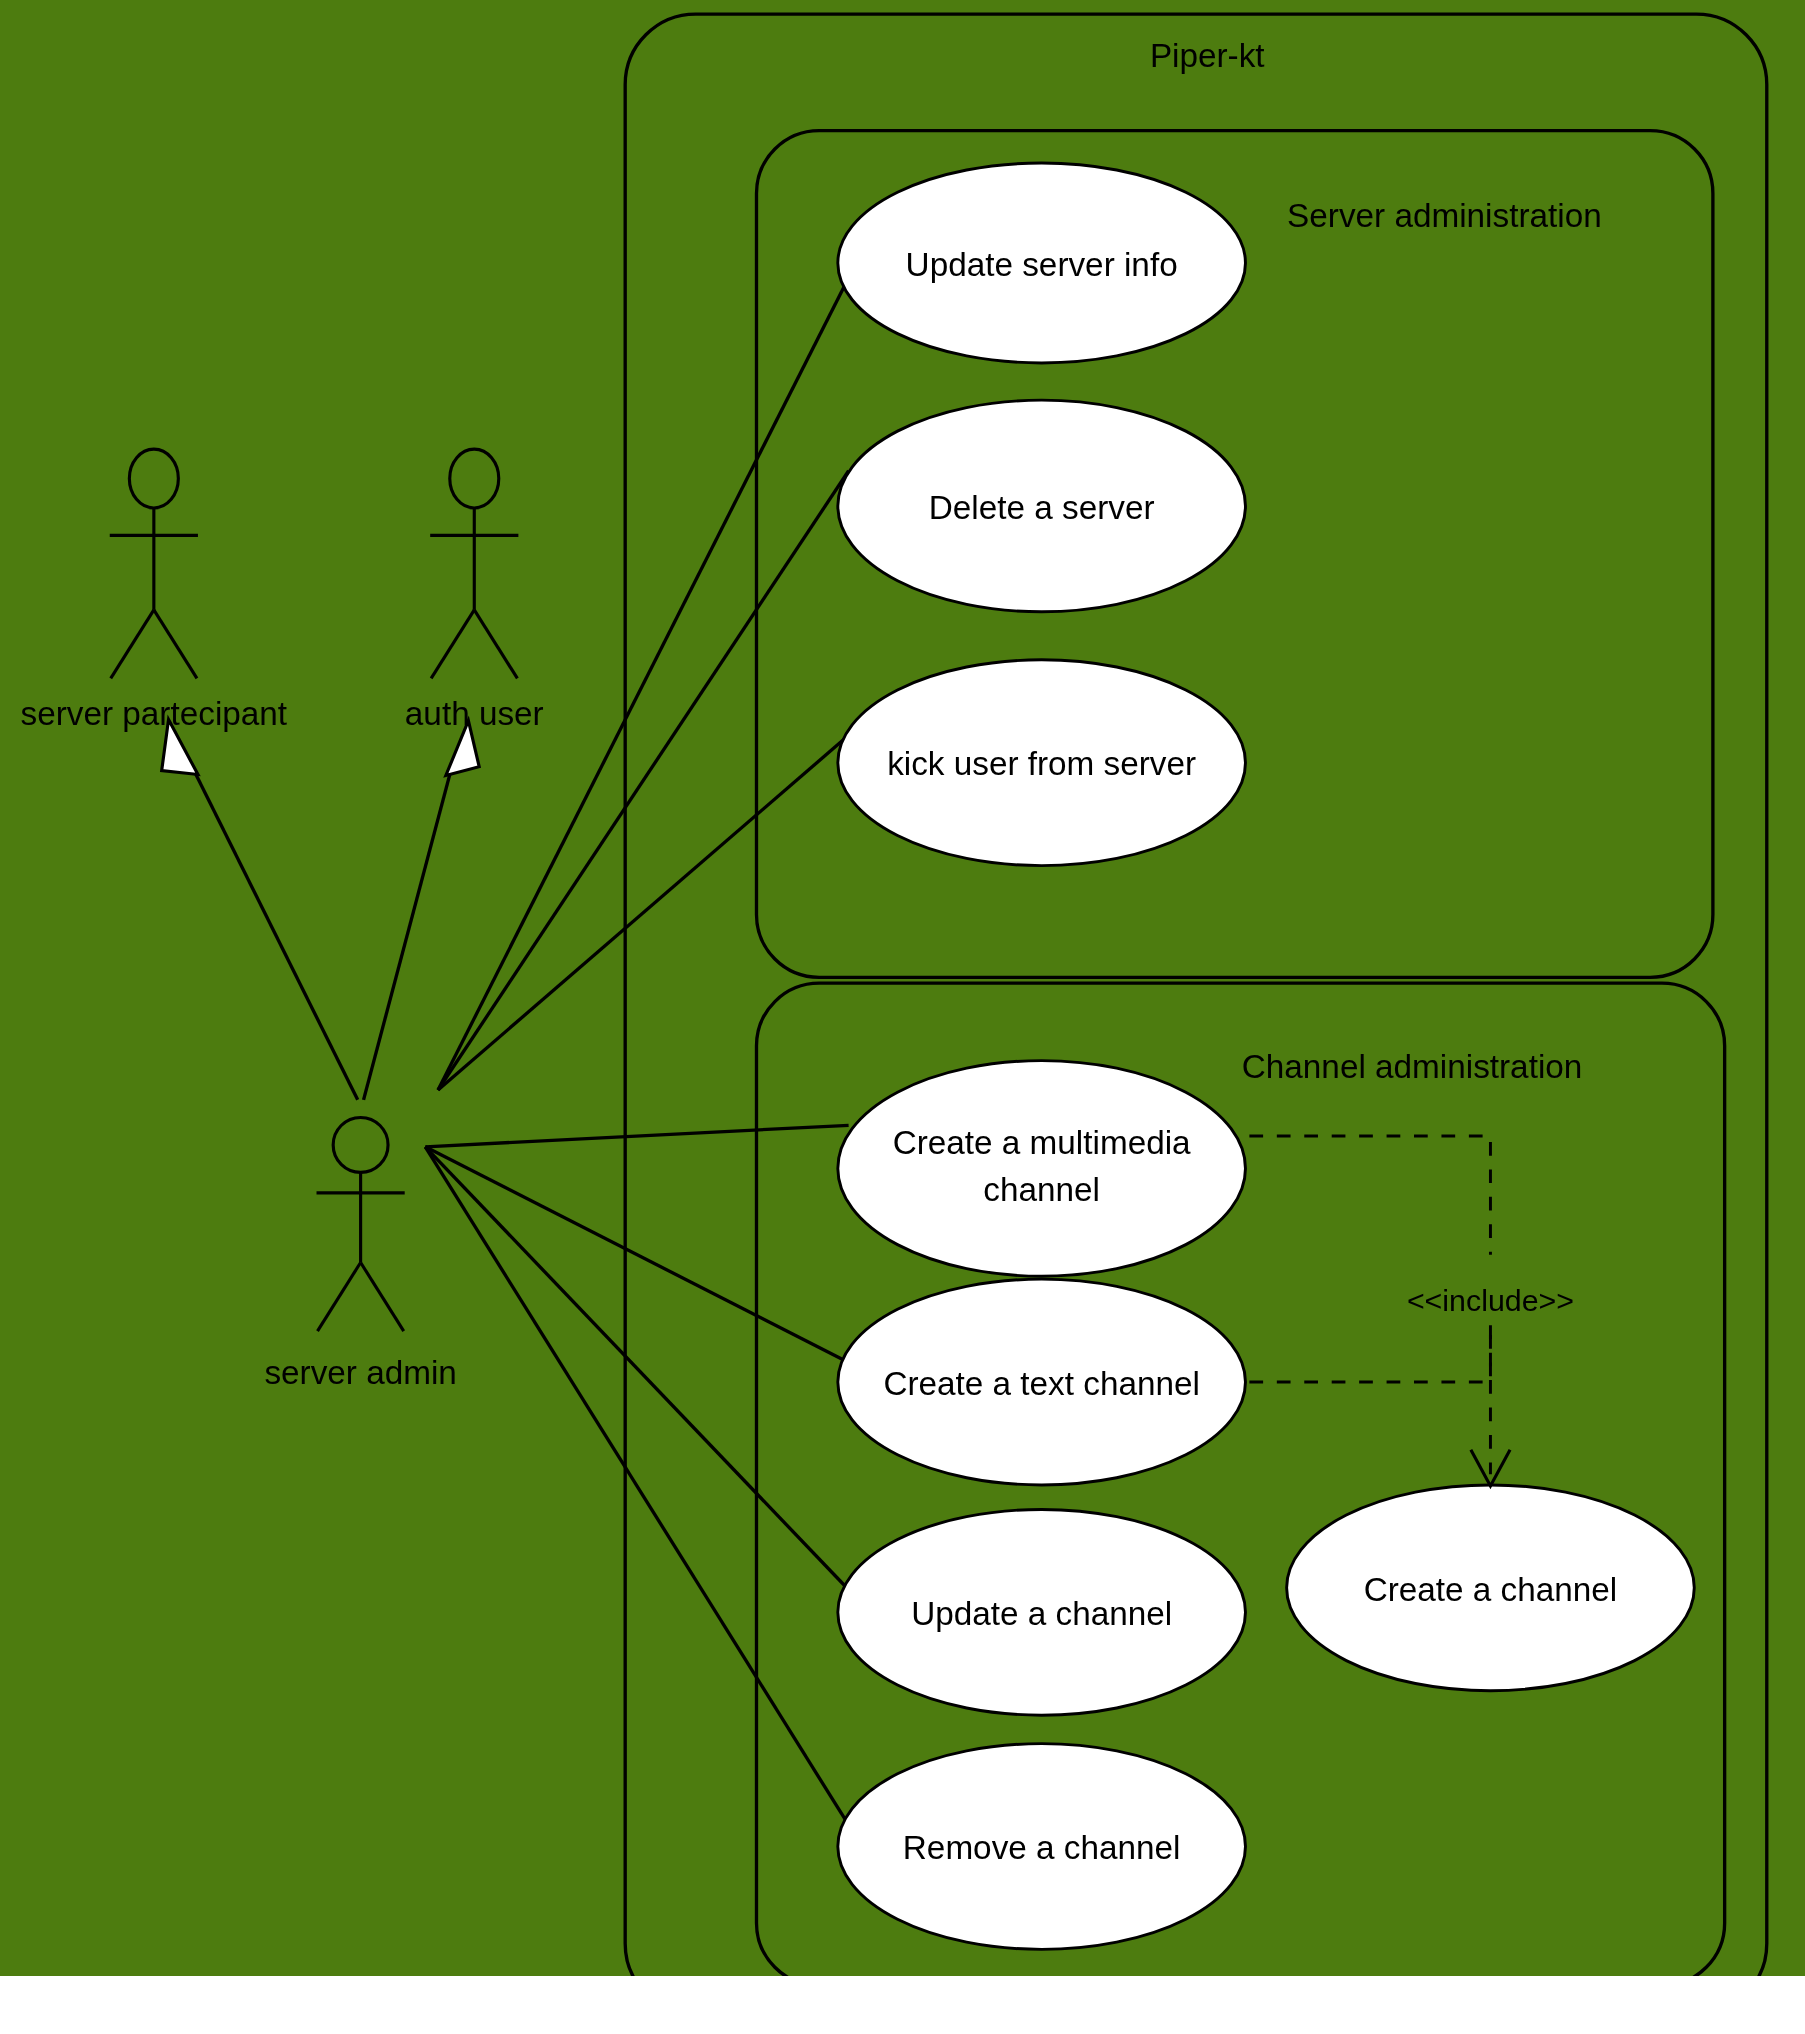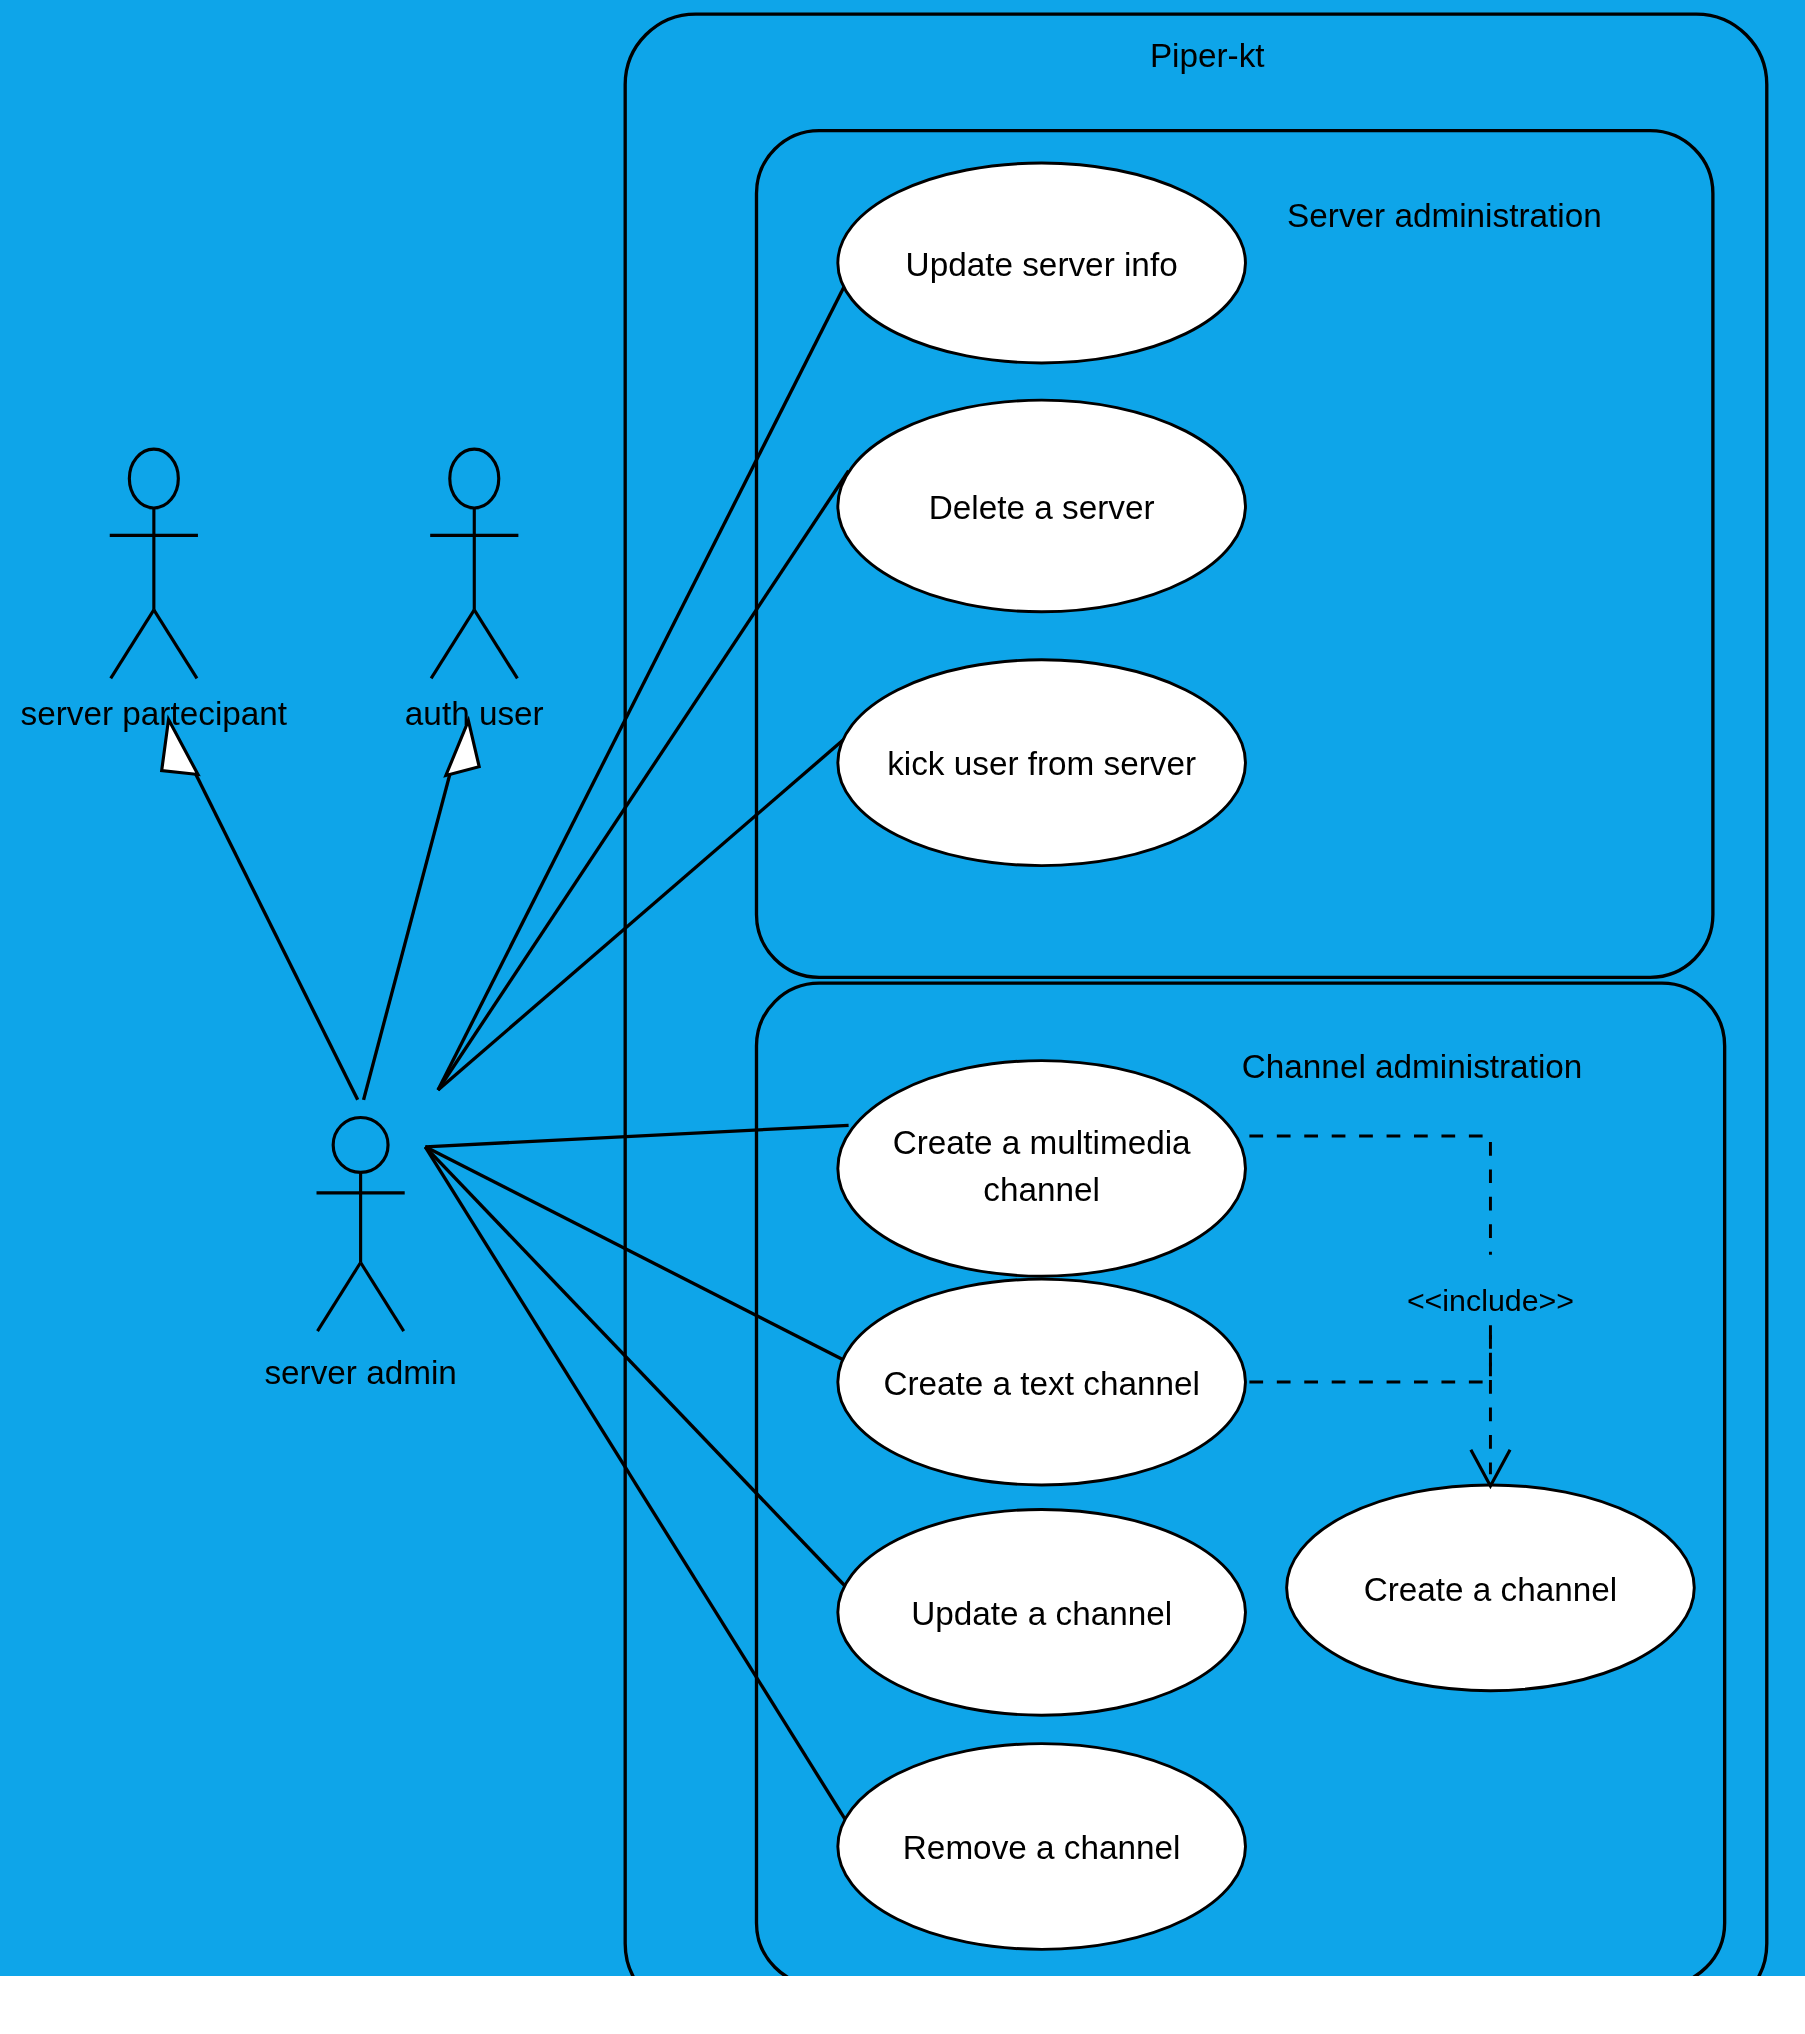--- a/index.html
+++ b/index.html
@@ -4,21 +4,21 @@
 <style>
   html, body {
     margin: 0;
     padding: 0;
     background: #ffffff;
   }
   #diagram-root {
     position: relative;
     width: 1805px;
     height: 1976px;
-    background: #0ea5e9;
+    background: #4d7c0f;
     font-family: "Liberation Sans", sans-serif;
   }
   svg.uml {
     display: block;
     width: 1805px;
     height: 2035px;
   }
   .stroke {
     fill: none;
     stroke: #000000;

